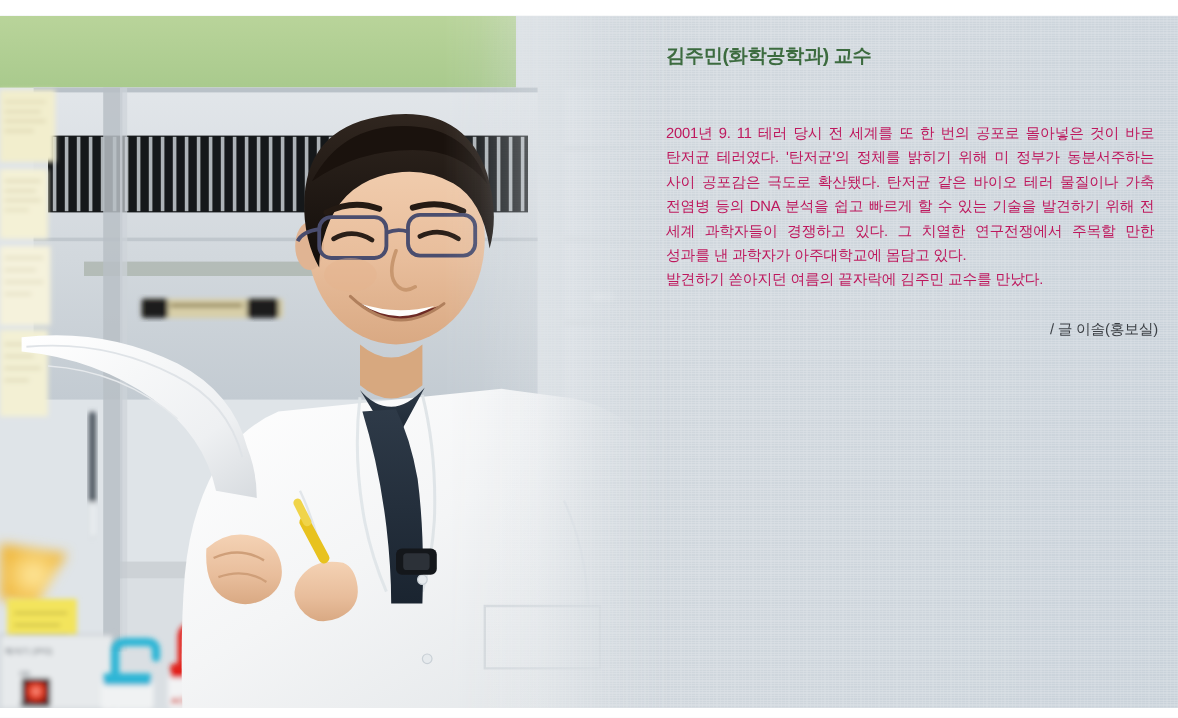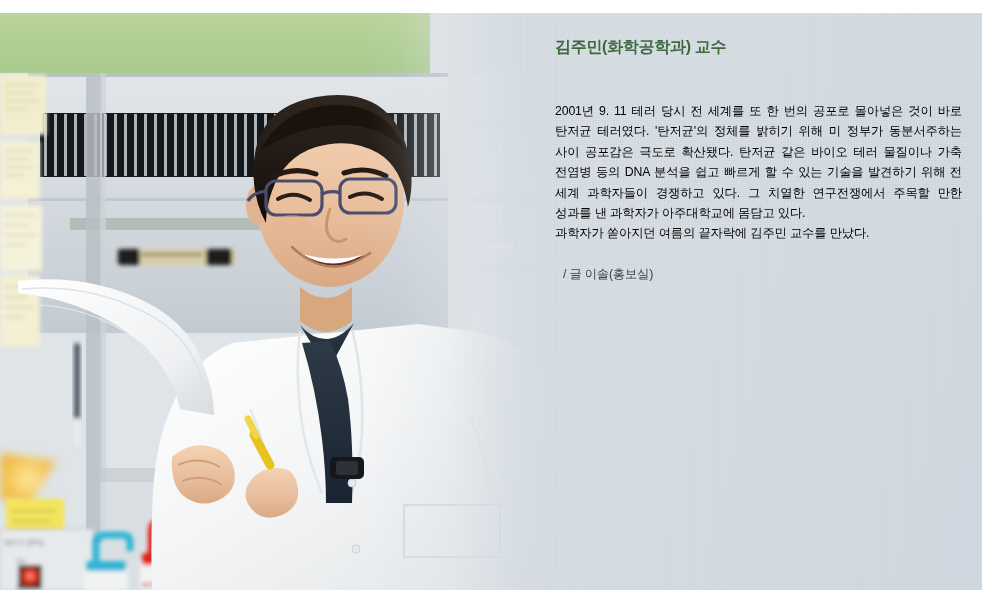--- a/index.html
+++ b/index.html
@@ -94,34 +94,35 @@
     color: #3c6b3f;
     letter-spacing: -.3px;
   }
 
   .body-copy {
     margin: 0;
     padding-top: 43px;
     width: 407px;
     font-size: 12.3px;
     line-height: 20.4px;
-    color: #000000;
+    color: #be185d;
     text-align: justify;
     text-justify: inter-word;
     letter-spacing: -.15px;
     word-break: keep-all;
   }
 
   .credit {
     margin: 0;
     padding-top: 22px;
     padding-left: 8px;
     font-size: 12.3px;
     color: #3b3f44;
     letter-spacing: -.2px;
+    text-align: right;
   }
 
   
   .edge-top, .edge-bottom {
     position: absolute;
     left: 0;
     width: 982px;
     background: #ffffff;
   }
   .edge-top { top: 0; height: 13px; }
@@ -409,20 +410,20 @@
 
       <rect x="400" y="0" width="160" height="577" fill="url(#gBlur)" opacity=".55"></rect>
     </svg>
   </div>
 
   <div class="content">
 
 
     <p class="byline">김주민(화학공학과) 교수</p>
 
-    <p class="body-copy"><span>2001년 9. 11 테러 당시 전 세계를 또 한 번의 공포로 몰아넣은 것이 바로 탄저균 테러였다. '탄저균'의 정체를 밝히기 위해 미 정부가 동분서주하는 사이 공포감은 극도로 확산됐다. 탄저균 같은 바이오 테러 물질이나 가축 전염병 등의 DNA 분석을 쉽고 빠르게 할 수 있는 기술을 발견하기 위해 전 세계 과학자들이 경쟁하고 있다. 그 치열한 연구전쟁에서 주목할 만한 성과를 낸 과학자가 아주대학교에 몸담고 있다.</span><br><span>과학자가 쏟아지던 여름의 끝자락에 김주민 교수를 만났다.</span></p>
+    <p class="body-copy"><span>2001년 9. 11 테러 당시 전 세계를 또 한 번의 공포로 몰아넣은 것이 바로 탄저균 테러였다. '탄저균'의 정체를 밝히기 위해 미 정부가 동분서주하는 사이 공포감은 극도로 확산됐다. 탄저균 같은 바이오 테러 물질이나 가축 전염병 등의 DNA 분석을 쉽고 빠르게 할 수 있는 기술을 발견하기 위해 전 세계 과학자들이 경쟁하고 있다. 그 치열한 연구전쟁에서 주목할 만한 성과를 낸 과학자가 아주대학교에 몸담고 있다.</span><br><span>발견하기 쏟아지던 여름의 끝자락에 김주민 교수를 만났다.</span></p>
 
     <p class="credit">/ 글 이솔(홍보실)</p>
   </div>
 
   <div class="edge-top"></div>
   <div class="edge-bottom"></div>
 </div>
 
 </body></html>

